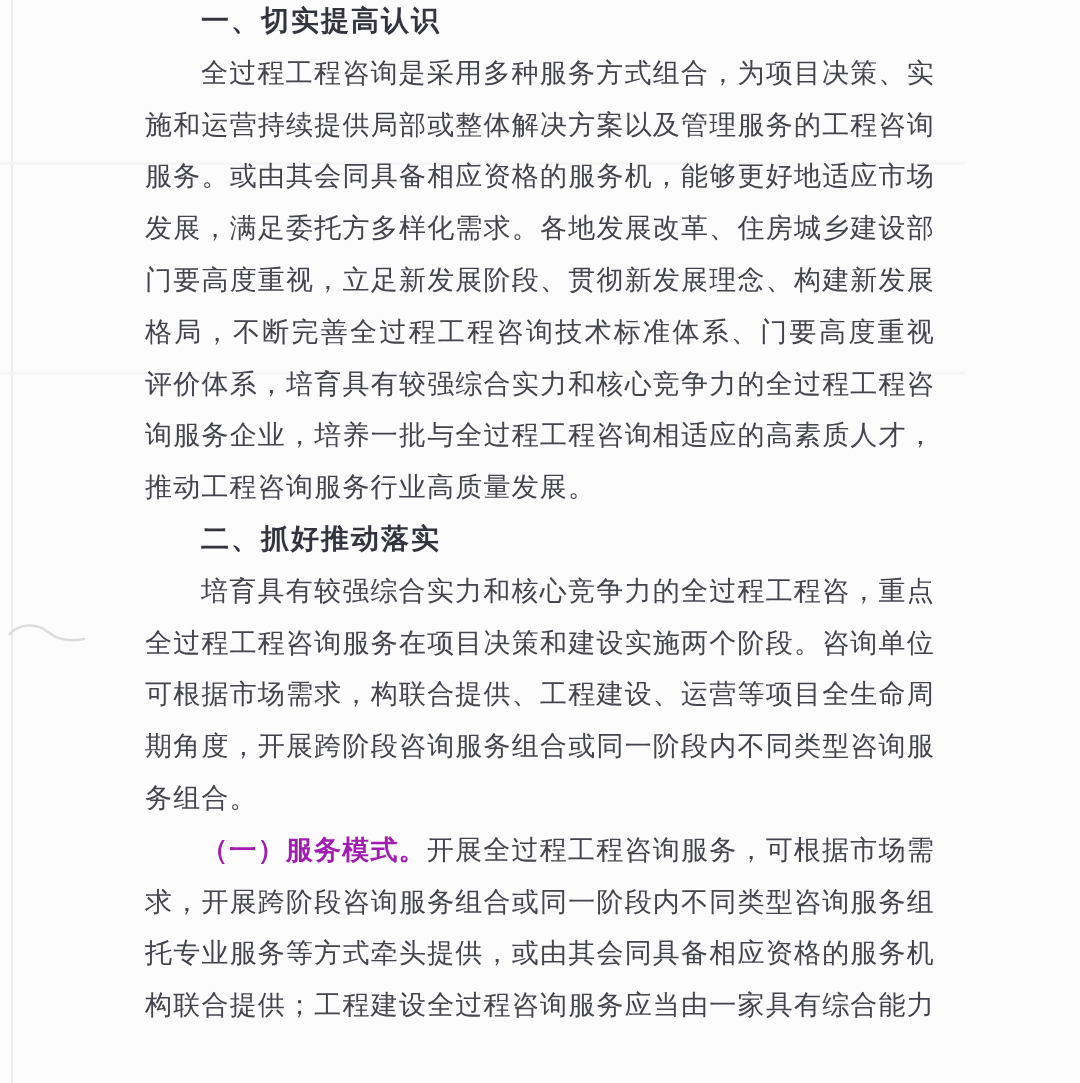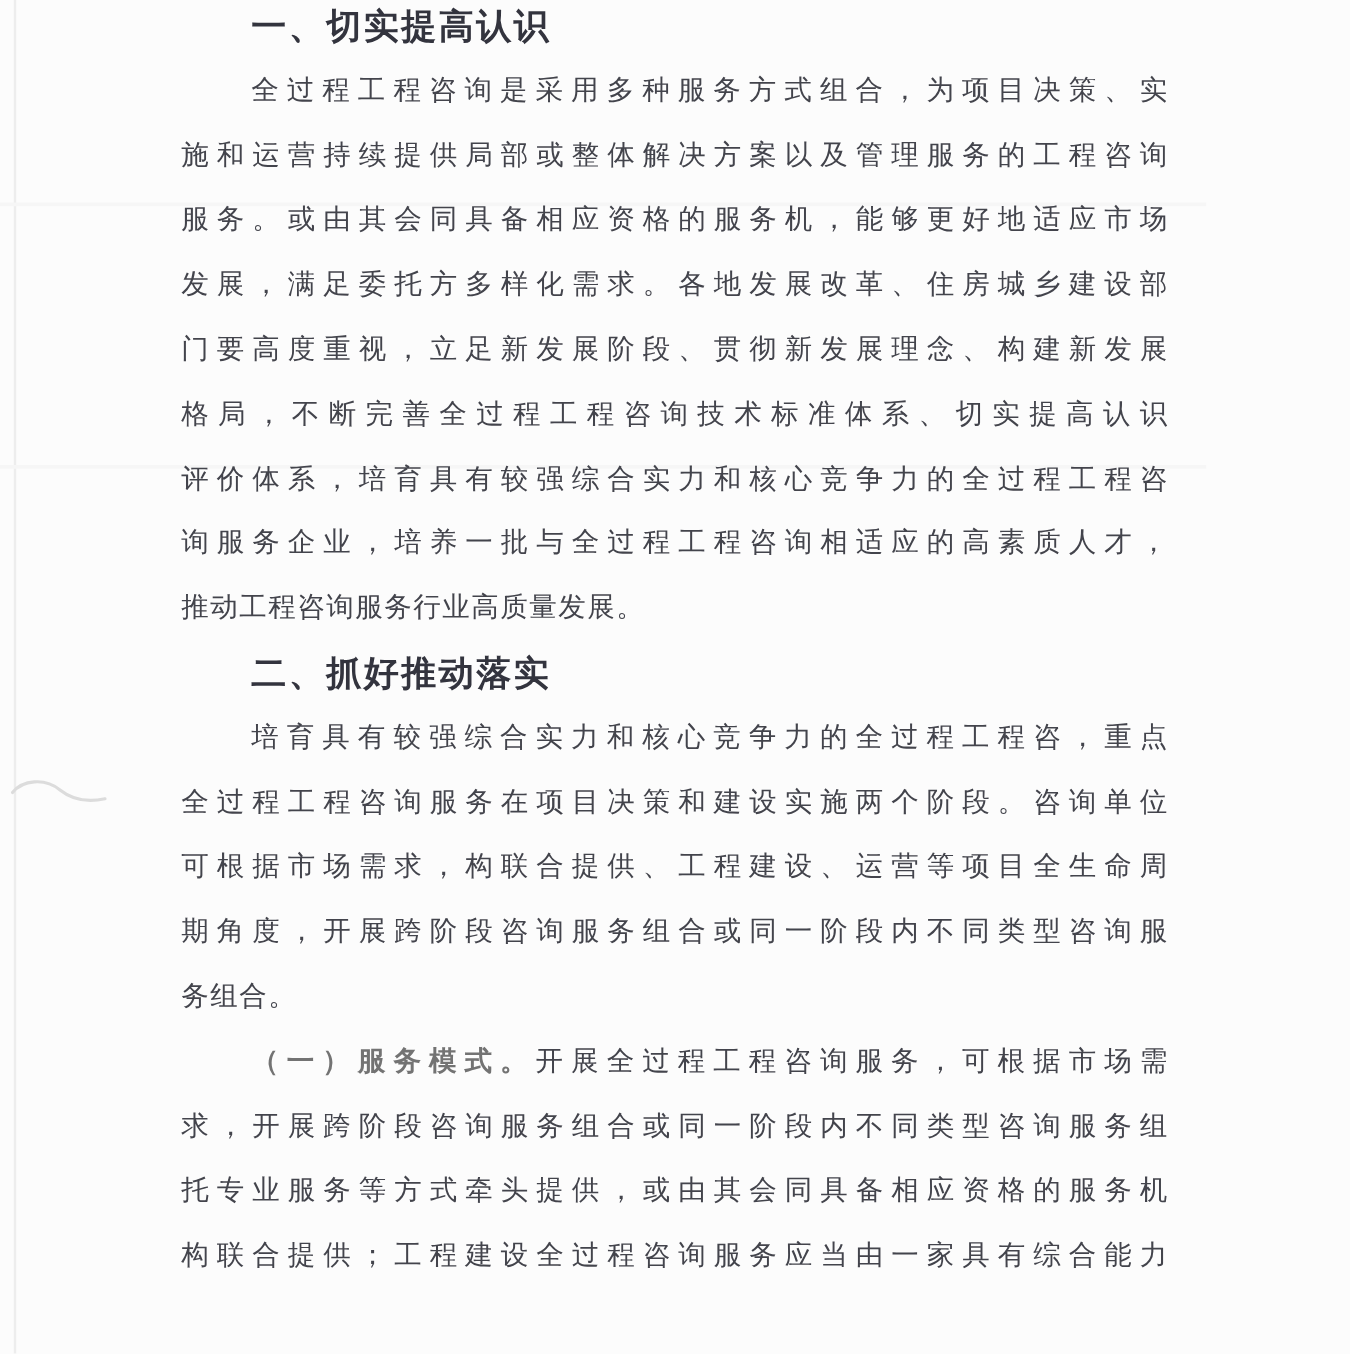--- a/index.html
+++ b/index.html
@@ -42,21 +42,21 @@
   }
   .textblock {
     position: absolute;
     left: 145px;
     top: 0;
     width: 790px;
     margin-top: -5px;
     color: #43444c;
   }
   .line {
-    font-size: 22px;
+    font-size: 27px;
     line-height: 51.8px;
     letter-spacing: 1.2px;
     height: 51.8px;
     white-space: normal;
     color: #43444c;
   }
   .line.full {
     text-align: justify;
     text-align-last: justify;
   }
@@ -75,21 +75,21 @@
     color: #33343e;
     text-indent: 56px;
     font-size: 28px;
     letter-spacing: 2px;
     text-align: left;
     text-align-last: left;
   }
   .bold-run {
     font-family: "DejaVu Sans", sans-serif;
     font-weight: bold;
-    color: #737373;
+    color: #a21caf;
   }
 </style>
 </head>
 <body>
 
 <div class="page">
 
   <div class="scan-edge"></div>
   <div class="scan-band b1"></div>
   <div class="scan-band b2"></div>
@@ -98,21 +98,21 @@
     <path d="M 6 22 C 14 12, 32 10, 44 20 C 54 28, 66 30, 80 27" fill="none" stroke="#dcdcdc" stroke-width="2.5" stroke-linecap="round"></path>
   </svg>
 
   <div class="textblock">
     <div class="line heading">一、切实提高认识</div>
     <div class="line first">全过程工程咨询是采用多种服务方式组合，为项目决策、实</div>
     <div class="line full">施和运营持续提供局部或整体解决方案以及管理服务的工程咨询</div>
     <div class="line full">服务。或由其会同具备相应资格的服务机，能够更好地适应市场</div>
     <div class="line full">发展，满足委托方多样化需求。各地发展改革、住房城乡建设部</div>
     <div class="line full">门要高度重视，立足新发展阶段、贯彻新发展理念、构建新发展</div>
-    <div class="line full">格局，不断完善全过程工程咨询技术标准体系、切实提高认识</div>
+    <div class="line full">格局，不断完善全过程工程咨询技术标准体系、门要高度重视</div>
     <div class="line full">评价体系，培育具有较强综合实力和核心竞争力的全过程工程咨</div>
     <div class="line full">询服务企业，培养一批与全过程工程咨询相适应的高素质人才，</div>
     <div class="line last">推动工程咨询服务行业高质量发展。</div>
     <div class="line heading">二、抓好推动落实</div>
     <div class="line first">培育具有较强综合实力和核心竞争力的全过程工程咨，重点</div>
     <div class="line full">全过程工程咨询服务在项目决策和建设实施两个阶段。咨询单位</div>
     <div class="line full">可根据市场需求，构联合提供、工程建设、运营等项目全生命周</div>
     <div class="line full">期角度，开展跨阶段咨询服务组合或同一阶段内不同类型咨询服</div>
     <div class="line last">务组合。</div>
     <div class="line first"><span class="bold-run">（一）服务模式。</span><span>开展全过程工程咨询服务，可根据市场需</span></div>

